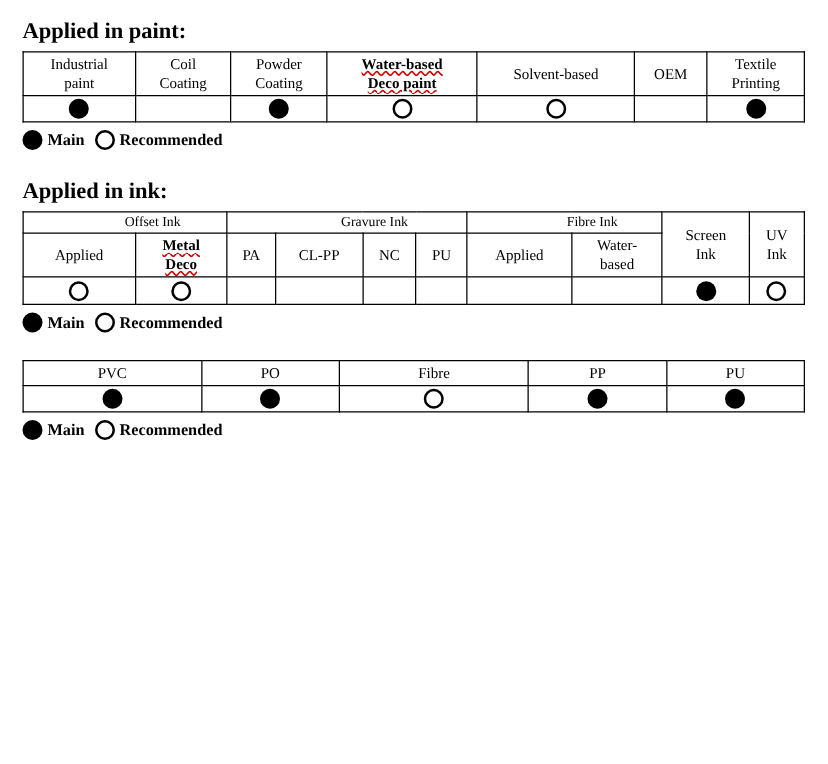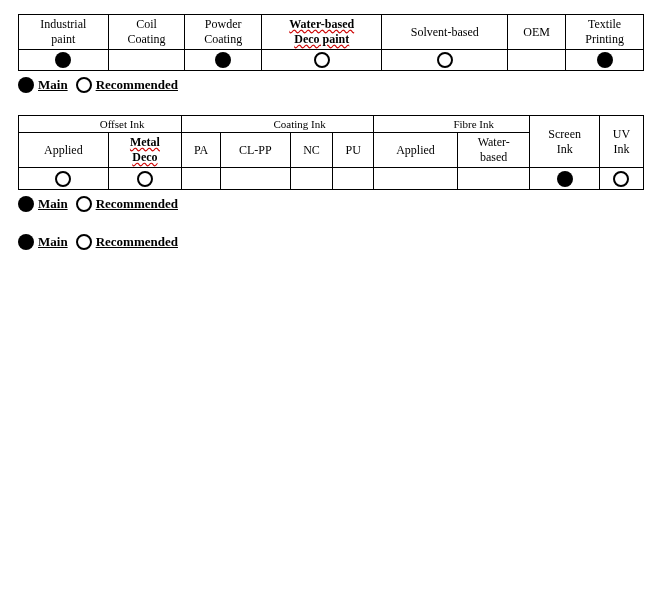--- a/index.html
+++ b/index.html
@@ -56,37 +56,37 @@
       border-radius: 50%;
       vertical-align: middle;
     }
     .legend {
       display: flex;
       align-items: center;
       gap: 8px;
       font-size: 13px;
       font-weight: bold;
       margin-top: 2px;
-      text-decoration: underline;
     }
     .legend-item {
       display: flex;
       align-items: center;
       gap: 4px;
     }
     .underline-deco {
       text-decoration: underline wavy;
       text-decoration-color: #c00;
       font-weight: bold;
     }
   </style>
 </head>
 <body>
 
 <div class="section">
+  <div class="section-title">Applied in paint:</div>
   <table>
     <thead>
       <tr>
         <th>Industrial<br>paint</th>
         <th>Coil<br>Coating</th>
         <th>Powder<br>Coating</th>
         <th><span class="underline-deco">Water-based<br>Deco paint</span></th>
         <th>Solvent-based</th>
         <th>OEM</th>
         <th>Textile<br>Printing</th>
@@ -110,25 +110,26 @@
       <span>Main</span>
     </div>
     <div class="legend-item">
       <span class="circle-empty"></span>
       <span>Recommended</span>
     </div>
   </div>
 </div>
 
 <div class="section">
+  <div class="section-title">Applied in ink:</div>
   <table>
     <thead>
       <tr>
         <th colspan="2" class="header-span">Offset Ink</th>
-        <th colspan="4" class="header-span">Coating Ink</th>
+        <th colspan="4" class="header-span">Gravure Ink</th>
         <th colspan="2" class="header-span">Fibre Ink</th>
         <th rowspan="2">Screen<br>Ink</th>
         <th rowspan="2">UV<br>Ink</th>
       </tr>
       <tr>
         <th>Applied</th>
         <th><span class="underline-deco">Metal<br>Deco</span></th>
         <th>PA</th>
         <th>CL-PP</th>
         <th>NC</th>
@@ -158,20 +159,40 @@
       <span>Main</span>
     </div>
     <div class="legend-item">
       <span class="circle-empty"></span>
       <span>Recommended</span>
     </div>
   </div>
 </div>
 
 <div class="section">
+  <table>
+    <thead>
+      <tr>
+        <th>PVC</th>
+        <th>PO</th>
+        <th>Fibre</th>
+        <th>PP</th>
+        <th>PU</th>
+      </tr>
+    </thead>
+    <tbody>
+      <tr>
+        <td><span class="circle-filled"></span></td>
+        <td><span class="circle-filled"></span></td>
+        <td><span class="circle-empty"></span></td>
+        <td><span class="circle-filled"></span></td>
+        <td><span class="circle-filled"></span></td>
+      </tr>
+    </tbody>
+  </table>
   <div class="legend">
     <div class="legend-item">
       <span class="circle-filled"></span>
       <span>Main</span>
     </div>
     <div class="legend-item">
       <span class="circle-empty"></span>
       <span>Recommended</span>
     </div>
   </div>

